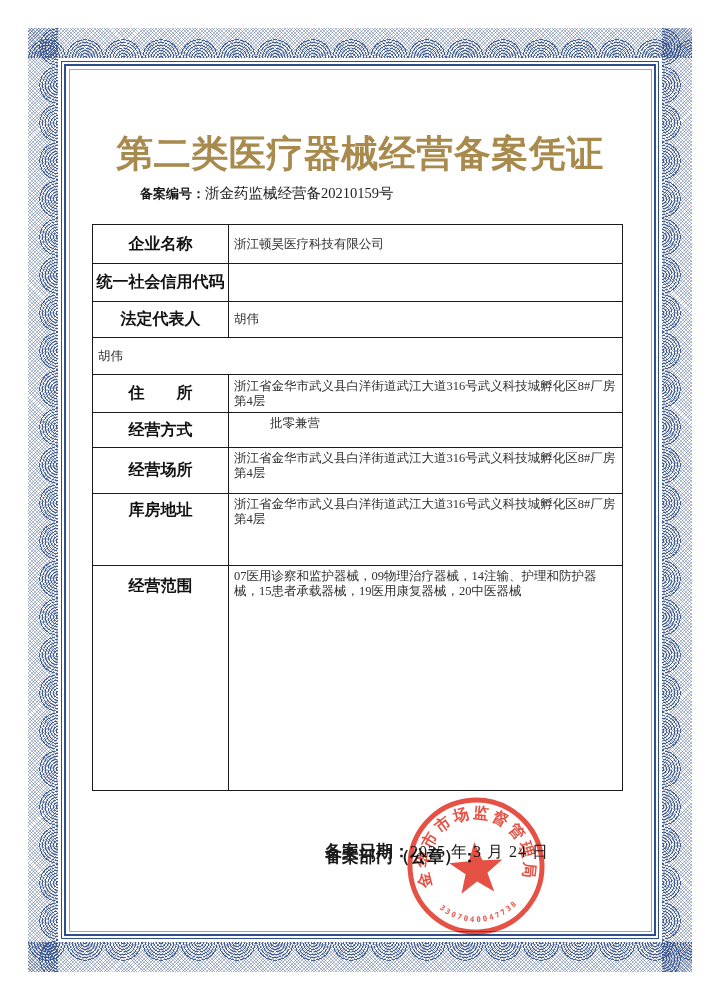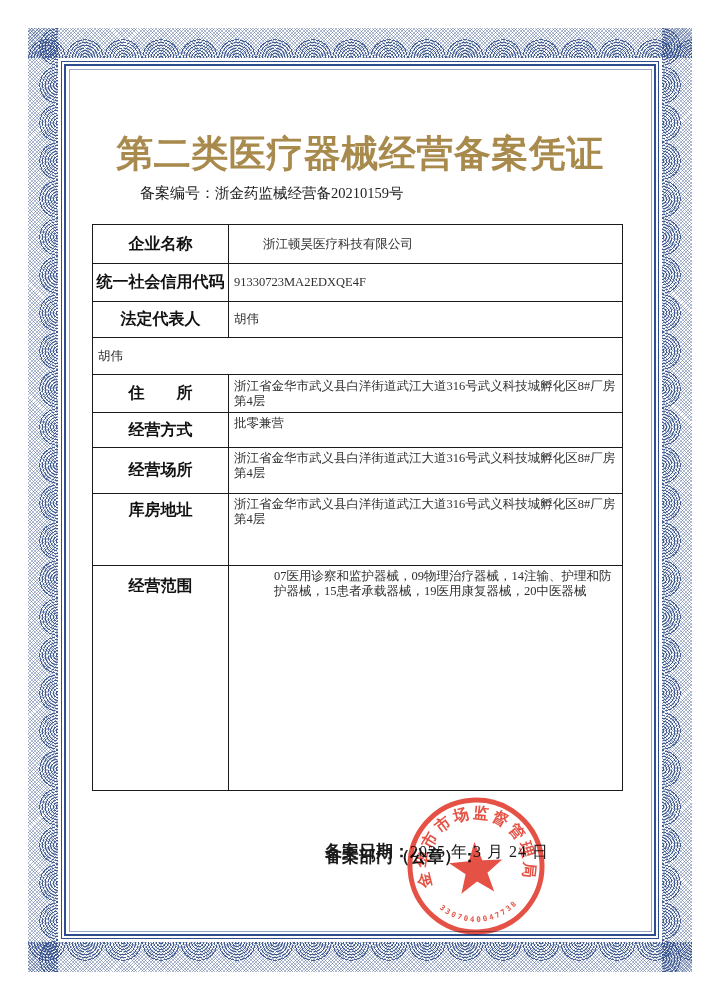--- a/index.html
+++ b/index.html
@@ -84,38 +84,38 @@
   .frame.f2 { inset:64px; border:2.5px solid #2e4d8f; }
   .frame.f3 { inset:68.5px; border:1px solid #93a6c9; }
 
   
   .title {
     position:absolute; left:0; right:0; top:119px; margin:14px;
     text-align:center; font-size:37px; line-height:42px; font-weight:bold;
     color:#a98a4d; letter-spacing:0.5px;
   }
   .record-no { position:absolute; left:140px; top:182px; font-size:16px; line-height:21px; }
-  .record-no .lbl { font-weight:normal; font-size:15px; }
+  .record-no .lbl { font-weight:bold; font-size:13px; }
   .record-no .val { font-size:14.5px; color:#222;text-align:center; }
 
   .cert-table {
     position:absolute; left:92px; top:224px; width:531px;
     border:1.5px solid #1b1b1b; box-sizing:border-box; background:#fff;
   }
   .trow { display:flex; border-top:1.5px solid #1b1b1b; box-sizing:border-box; }
-  .trow:first-child { border-top:none;gap:29px; }
+  .trow:first-child { border-top:none; }
   .tlabel {
     flex:0 0 136px; width:136px; border-right:1.5px solid #1b1b1b; box-sizing:border-box;
     display:flex; align-items:center; justify-content:center;
     font-weight:bold; font-size:16px; color:#111; white-space:pre;
   }
   .tvalue { flex:1; min-width:0; padding:3px 3px 2px 5px; font-size:12.5px; line-height:14.5px; color:#2f2f2f; box-sizing:border-box; }
   .tvalue.vcenter { display:flex; align-items:center; padding-top:0; padding-bottom:0; }
   .r0 { height:38px; } .r1 { height:38px; } .r2 { height:36px; } .r3 { height:37px; }
-  .r4 { height:38px; } .r5 { height:35px; } .r6 { height:46px; } .r7 { height:72px; } .r8 { height:225px;gap:40px; }
+  .r4 { height:38px; } .r5 { height:35px;gap:36px; } .r6 { height:46px; } .r7 { height:72px; } .r8 { height:225px; }
   .tlabel.tl-top { align-items:flex-start; padding-top:6px; }
   .tlabel.tl-top2 { align-items:flex-start; padding-top:10px; }
 
   .footer-dept { position:absolute; left:325px; top:845px; font-size:17px; font-weight:bold; }
   .footer-date { position:absolute; left:325px; top:840px; font-size:17px; }
   .footer-date .lbl { font-weight:bold; }
   .footer-date .val { font-size:16px; font-weight:normal; letter-spacing:1px; }
 
   .seal {
     position:absolute; left:396px; top:786px; width:160px; height:160px;
@@ -141,21 +141,20 @@
     <span class="lbl">备案编号：</span><span class="val">浙金药监械经营备20210159号</span>
   </div>
 
   <div class="cert-table">
     <div class="trow r0">
       <div class="tlabel">企业名称</div>
       <div class="tvalue vcenter">浙江顿昊医疗科技有限公司</div>
     </div>
     <div class="trow r1">
       <div class="tlabel">统一社会信用代码</div>
-      <div class="tvalue vcenter">91330723MA2EDXQE4F</div>
     </div>
     <div class="trow r2">
       <div class="tlabel">法定代表人</div>
       <div class="tvalue vcenter">胡伟</div>
     </div>
     <div class="trow r3">
       <div class="tvalue vcenter">胡伟</div>
     </div>
     <div class="trow r4">
       <div class="tlabel">住　　所</div>

